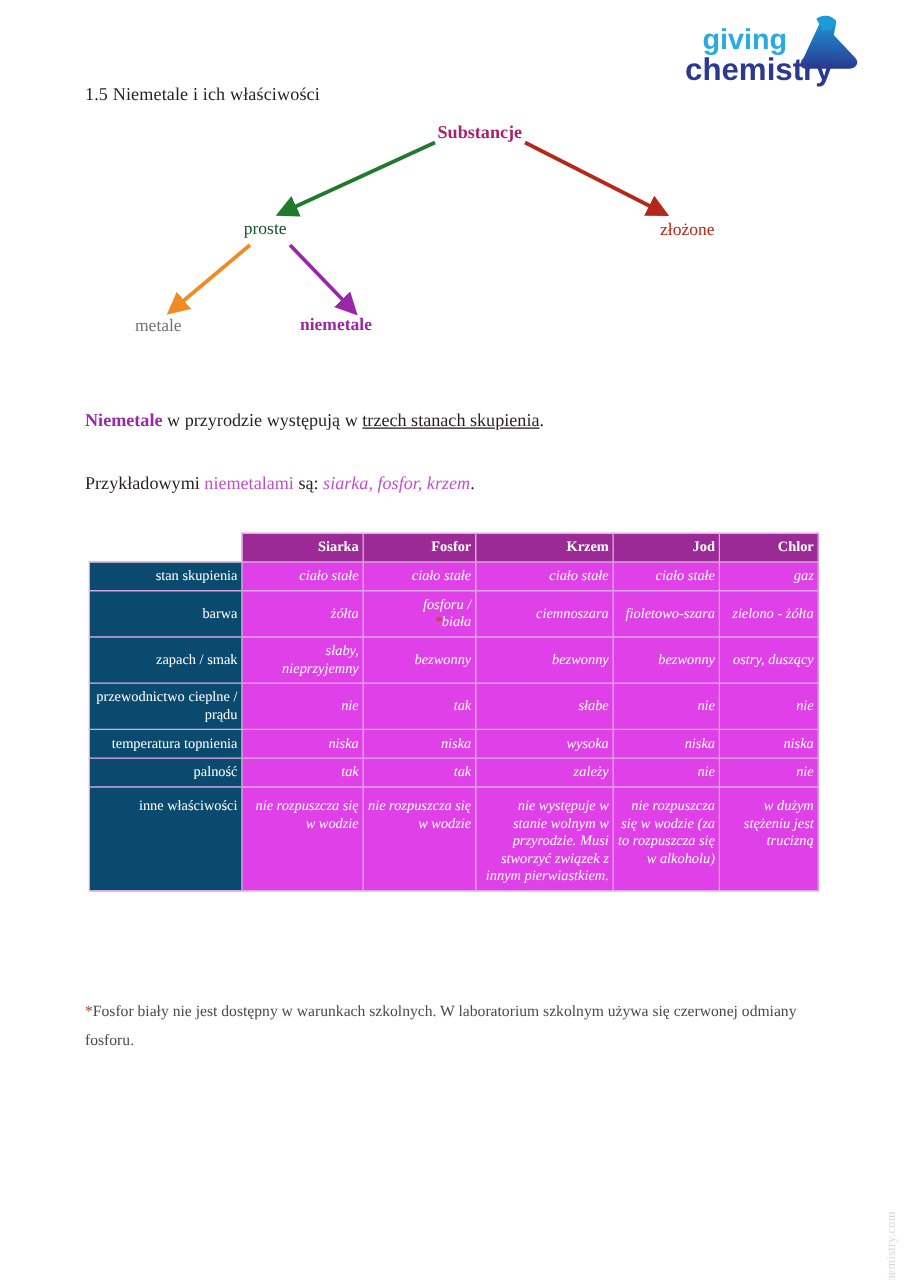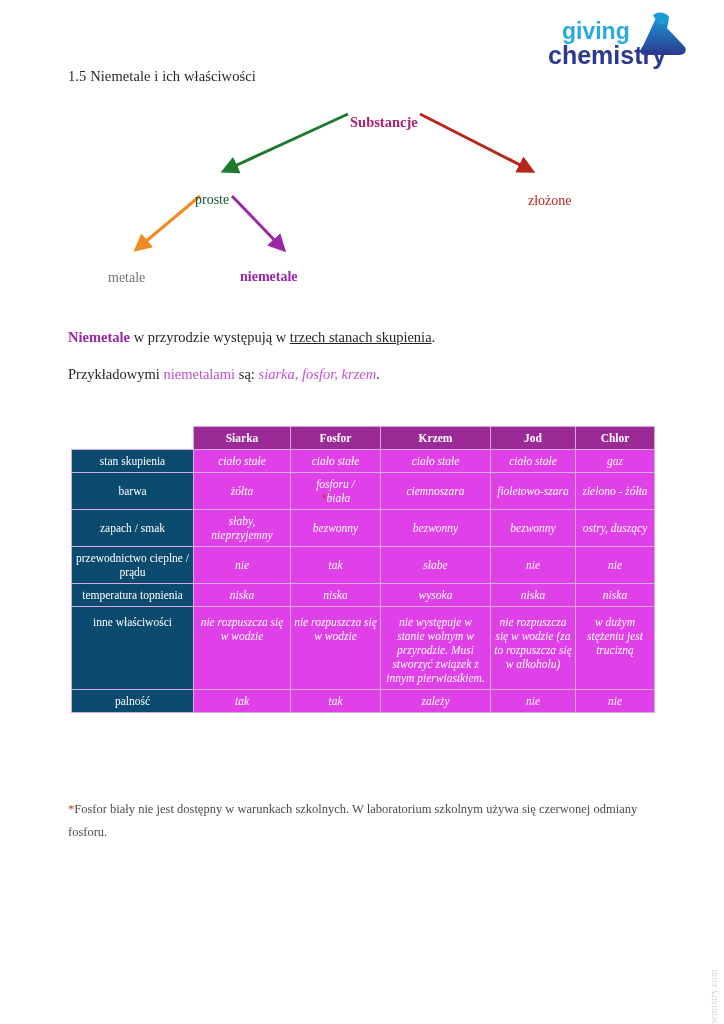--- a/index.html
+++ b/index.html
@@ -43,21 +43,20 @@
     left: 60px;
     top: 92px;
     width: 610px;
     height: 200px;
   }
   .diagram-svg { position: absolute; left: 0; top: 0; }
   .node {
     position: absolute;
     white-space: nowrap;
     font-size: 14px;
-    margin-top: 16px;
   }
   .node-substancje {
     left: 290px; top: 6px;
     font-weight: bold;
     color: #a6216e;
     font-size: 14.5px;
   }
   .node-proste {
     left: 135px; top: 84px;
     color: #14532d;
@@ -79,21 +78,21 @@
   
   .para {
     position: absolute;
     left: 68px;
     font-size: 14.5px;
     line-height: 1.4;
     white-space: nowrap;
     color: #231f20;
   }
   .para-1 { top: 327px; }
-  .para-2 { top: 364px; text-align: right; }
+  .para-2 { top: 377px; text-align: right; }
   .hl-purple { color: #9b27a8; font-weight: bold; }
   .hl-purple-plain { color: #c14fd0; }
   .hl-italic { color: #c14fd0; font-style: italic; }
   .underlined { text-decoration: underline; margin-top: 41px; }
 
   
   .table-wrap {
     position: absolute;
     left: 71px;
     top: 426px;
@@ -106,21 +105,21 @@
   }
   table.props col.c-label { width: 122px; }
   table.props col.c-siarka { width: 97px; }
   table.props col.c-fosfor { width: 90px; }
   table.props col.c-krzem { width: 110px; }
   table.props col.c-jod { width: 85px; }
   table.props col.c-chlor { width: 79px; }
 
   table.props td, table.props th {
     padding: 4px 3px;
-    text-align: center;
+    text-align: right;
     vertical-align: middle;
     font-size: 11.5px;
     line-height: 1.22;
     color: #ffffff;
     border: 1px solid #d9a7e3;
   }
   .corner-cell {
     background: #ffffff;
     border: none !important;
   }
@@ -288,35 +287,35 @@
       </tr>
       <tr>
         <td class="row-head">temperatura topnienia</td>
         <td class="val">niska</td>
         <td class="val">niska</td>
         <td class="val">wysoka</td>
         <td class="val">niska</td>
         <td class="val">niska</td>
       </tr>
       <tr>
+        <td class="row-head">palność</td>
+        <td class="val">tak</td>
+        <td class="val">tak</td>
+        <td class="val">zależy</td>
+        <td class="val">nie</td>
+        <td class="val">nie</td>
+      </tr>
+      <tr>
         <td class="row-head" style="vertical-align:top; padding-top:8px;">inne właściwości</td>
         <td class="val" style="vertical-align:top; padding-top:8px;">nie rozpuszcza się w wodzie</td>
         <td class="val" style="vertical-align:top; padding-top:8px;">nie rozpuszcza się w wodzie</td>
         <td class="val" style="vertical-align:top; padding-top:8px;">nie występuje w stanie wolnym w przyrodzie. Musi stworzyć związek z innym pierwiastkiem.</td>
         <td class="val" style="vertical-align:top; padding-top:8px;">nie rozpuszcza się w wodzie (za to rozpuszcza się w alkoholu)</td>
         <td class="val" style="vertical-align:top; padding-top:8px;">w dużym stężeniu jest trucizną</td>
       </tr>
-      <tr>
-        <td class="row-head">palność</td>
-        <td class="val">tak</td>
-        <td class="val">tak</td>
-        <td class="val">zależy</td>
-        <td class="val">nie</td>
-        <td class="val">nie</td>
-      </tr>
     </tbody>
   </table>
 </div>
 
 <div class="footnote">
   <span class="star">*</span><span>Fosfor biały nie jest dostępny w warunkach szkolnych. W laboratorium szkolnym używa się czerwonej odmiany fosforu.</span>
 </div>
 
 <div class="watermark">Więcej materiałów: www.givingchemistry.com</div>
 

